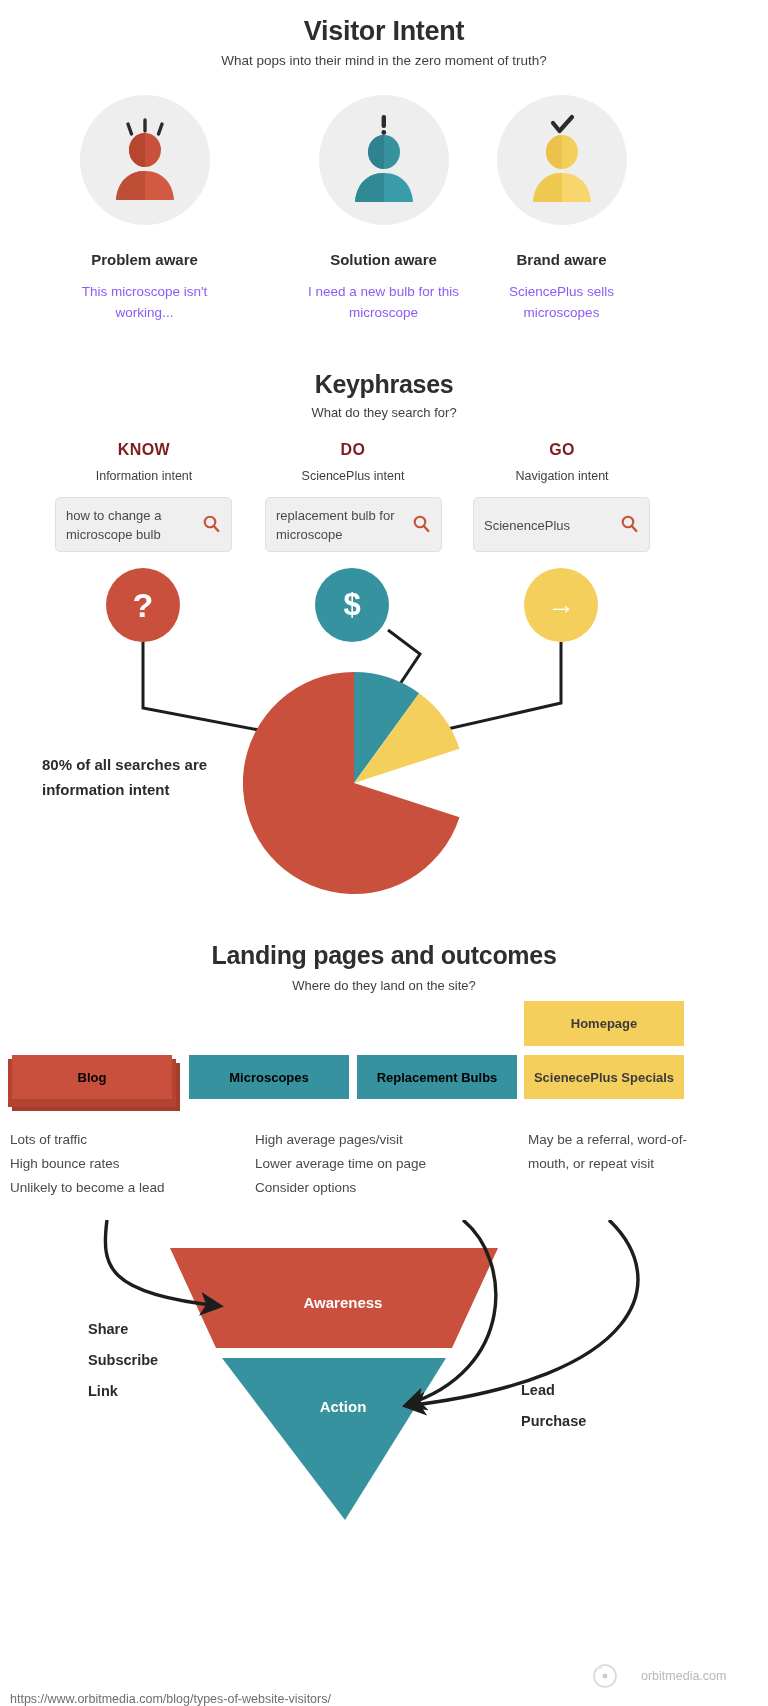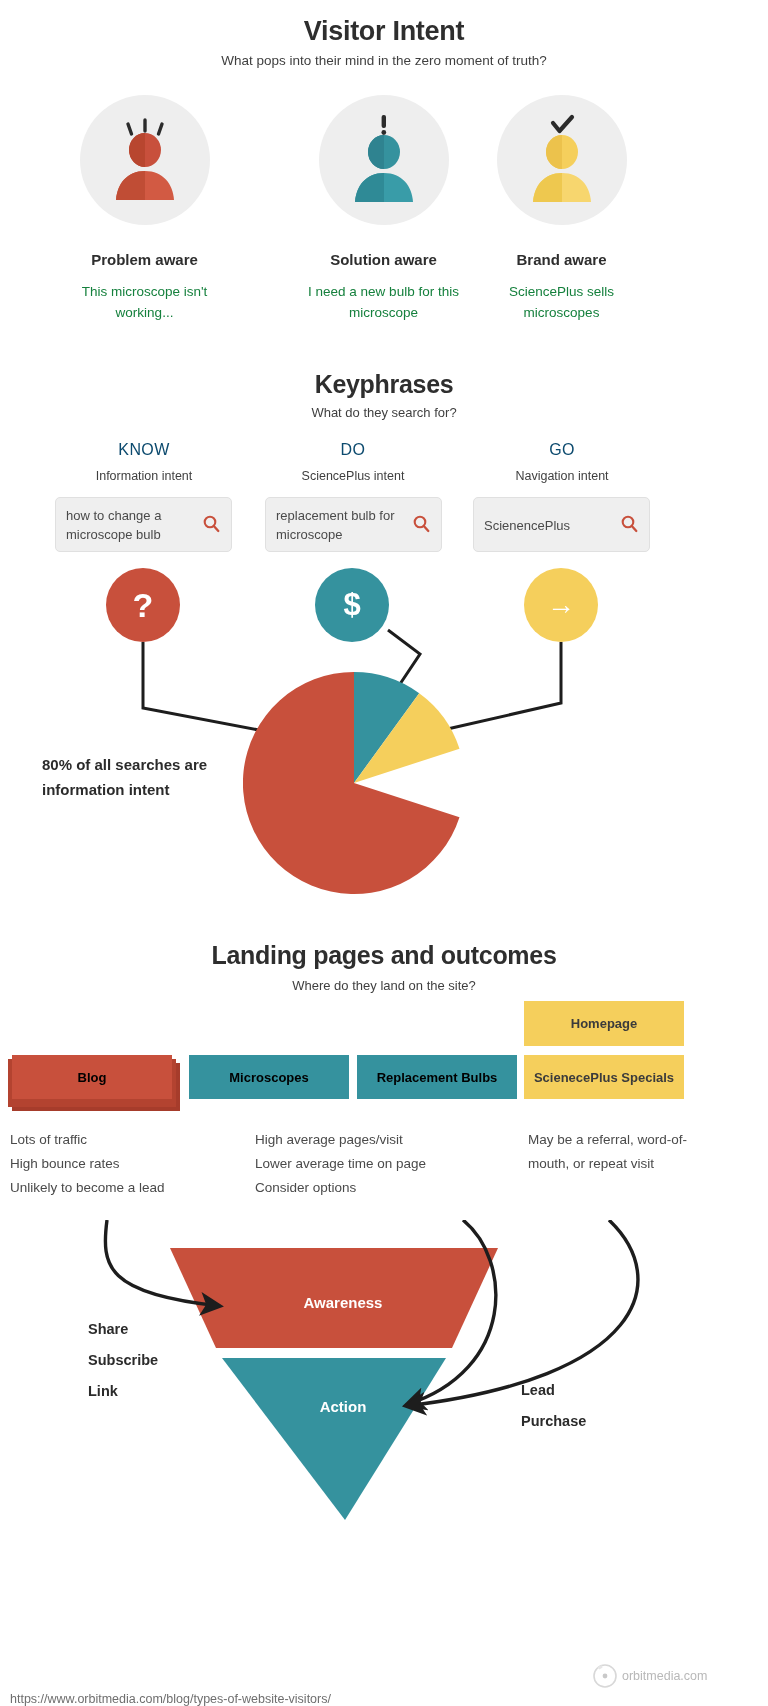--- a/index.html
+++ b/index.html
@@ -30,30 +30,30 @@
   .avatar-circle{
     position:absolute;left:0;top:0;width:130px;height:130px;
     border-radius:50%;background:#eeeeee;
   }
   .avatar-svg{position:absolute;left:0;top:0;}
 
   .persona-name{
     margin-top:26px;font-size:15px;font-weight:bold;color:#2e2e2e;
   }
   .persona-desc{
-    margin-top:13px;font-size:13.5px;line-height:21px;color:#15803d;
+    margin-top:13px;font-size:13.5px;line-height:21px;color:#8b5cf6;
     padding:0 38px;
   }
 
   
   #s2-title{position:absolute;left:0;top:370px;width:768px;font-size:25px;}
   #s2-sub{position:absolute;left:0;top:405px;width:768px;font-size:13px;}
 
   .kp-word{position:absolute;top:441px;width:230px;text-align:center;
-           font-size:16px;font-weight:normal;color:#0c4a6e;letter-spacing:0.4px;}
+           font-size:16px;font-weight:bold;color:#7f1d1d;letter-spacing:0.4px;}
   .kp-intent{position:absolute;top:469px;width:230px;text-align:center;
            font-size:12.5px;color:#3f3f3f;}
 
   .searchbox{
     position:absolute;top:497px;height:55px;width:177px;
     background:#efefef;border:1px solid #e0e0e0;border-radius:5px;
     box-sizing:border-box;
   }
   .searchbox.b1{left:55px;}
   .searchbox.b2{left:265px;}
@@ -123,21 +123,21 @@
               line-height:31px;color:#2b2b2b;}
   #words-left{left:88px;top:1314px;}
   #words-right{left:521px;top:1375px;}
 
   
   #footer-url{
     position:absolute;left:10px;top:1668px;font-size:12.5px;color:#6e6e6e;margin-top:24px;
   }
   #footer-logo{
     position:absolute;left:592px;top:1662px;height:28px;
-    display:flex;align-items:center;gap:4px;
+    display:flex;align-items:center;gap:23px;
   }
   #footer-logo .logo-text{font-size:12.5px;color:#b8b8b8;}
 </style>
 </head>
 <body>
 
 <div class="page">
 
   <div class="sec-title" id="s1-title">Visitor Intent</div>
   <div class="sec-sub" id="s1-sub">What pops into their mind in the zero moment of truth?</div>

